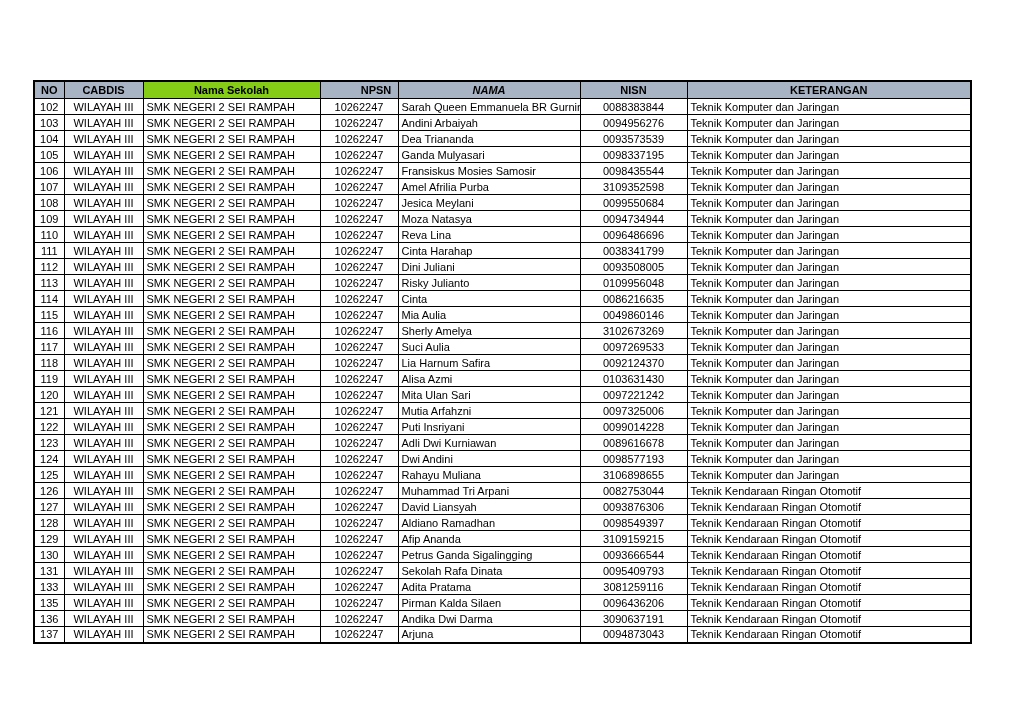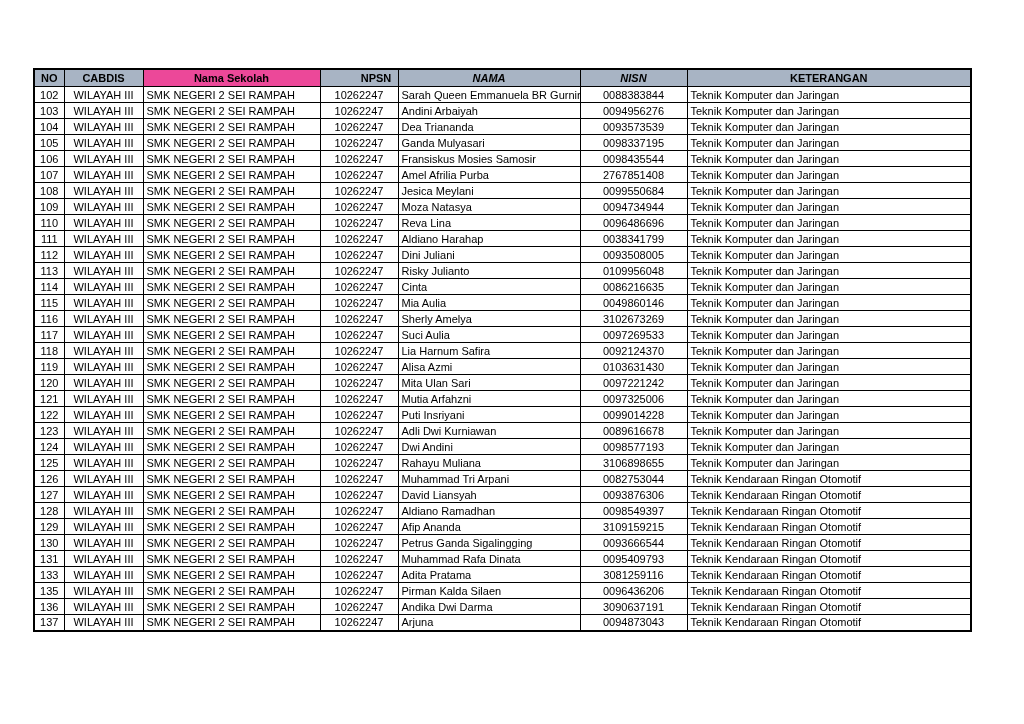--- a/index.html
+++ b/index.html
@@ -10,21 +10,21 @@
   .page {
     position: relative;
     width: 1024px;
     height: 724px;
     background: #ffffff;
     overflow: hidden;
   }
   table.roster {
     position: absolute;
     left: 33px;
-    top: 68px;
+    top: 80px;
     width: 937px;
     border-collapse: collapse;
     table-layout: fixed;
     border: 2px solid #000000;
   }
   table.roster th, table.roster td {
     border: 1px solid #000000;
     box-sizing: border-box;
     height: 16px;
     line-height: 14px;
@@ -54,24 +54,24 @@
         <col style="width: 177px;">
         <col style="width: 78px;">
         <col style="width: 182px;">
         <col style="width: 107px;">
         <col style="width: 284px;">
       </colgroup>
     <thead>
       <tr id="header-row">
           <th style="background: rgb(168, 180, 196);">NO</th>
           <th style="background: rgb(168, 180, 196);">CABDIS</th>
-          <th style="background: #ec4899;">Nama Sekolah</th>
+          <th style="background: #84cc16;">Nama Sekolah</th>
           <th style="background: rgb(168, 180, 196); padding-left: 36px;">NPSN</th>
           <th style="background: rgb(168, 180, 196); font-style: italic;">NAMA</th>
-          <th style="background: rgb(168, 180, 196); font-style: italic;">NISN</th>
+          <th style="background: rgb(168, 180, 196);">NISN</th>
           <th style="background: rgb(168, 180, 196);">KETERANGAN</th>
         </tr>
     </thead>
     <tbody id="table-body">
         <tr>
           <td class="align-center">102</td>
           <td class="align-center">WILAYAH III</td>
           <td class="align-left">SMK NEGERI 2 SEI RAMPAH</td>
           <td class="align-center">10262247</td>
           <td class="align-left">Sarah Queen Emmanuela BR Gurning</td>
@@ -113,21 +113,21 @@
           <td class="align-left">Fransiskus Mosies Samosir</td>
           <td class="align-center">0098435544</td>
           <td class="align-left">Teknik Komputer dan Jaringan</td>
         </tr>
         <tr>
           <td class="align-center">107</td>
           <td class="align-center">WILAYAH III</td>
           <td class="align-left">SMK NEGERI 2 SEI RAMPAH</td>
           <td class="align-center">10262247</td>
           <td class="align-left">Amel Afrilia Purba</td>
-          <td class="align-center">2767851408</td>
+          <td class="align-center">3109352598</td>
           <td class="align-left">Teknik Komputer dan Jaringan</td>
         </tr>
         <tr>
           <td class="align-center">108</td>
           <td class="align-center">WILAYAH III</td>
           <td class="align-left">SMK NEGERI 2 SEI RAMPAH</td>
           <td class="align-center">10262247</td>
           <td class="align-left">Jesica Meylani</td>
           <td class="align-center">0099550684</td>
           <td class="align-left">Teknik Komputer dan Jaringan</td>
@@ -148,21 +148,21 @@
           <td class="align-center">10262247</td>
           <td class="align-left">Reva Lina</td>
           <td class="align-center">0096486696</td>
           <td class="align-left">Teknik Komputer dan Jaringan</td>
         </tr>
         <tr>
           <td class="align-center">111</td>
           <td class="align-center">WILAYAH III</td>
           <td class="align-left">SMK NEGERI 2 SEI RAMPAH</td>
           <td class="align-center">10262247</td>
-          <td class="align-left">Aldiano Harahap</td>
+          <td class="align-left">Cinta Harahap</td>
           <td class="align-center">0038341799</td>
           <td class="align-left">Teknik Komputer dan Jaringan</td>
         </tr>
         <tr>
           <td class="align-center">112</td>
           <td class="align-center">WILAYAH III</td>
           <td class="align-left">SMK NEGERI 2 SEI RAMPAH</td>
           <td class="align-center">10262247</td>
           <td class="align-left">Dini Juliani</td>
           <td class="align-center">0093508005</td>
@@ -328,21 +328,21 @@
           <td class="align-center">10262247</td>
           <td class="align-left">Petrus Ganda Sigalingging</td>
           <td class="align-center">0093666544</td>
           <td class="align-left">Teknik Kendaraan Ringan Otomotif</td>
         </tr>
         <tr>
           <td class="align-center">131</td>
           <td class="align-center">WILAYAH III</td>
           <td class="align-left">SMK NEGERI 2 SEI RAMPAH</td>
           <td class="align-center">10262247</td>
-          <td class="align-left">Muhammad Rafa Dinata</td>
+          <td class="align-left">Sekolah Rafa Dinata</td>
           <td class="align-center">0095409793</td>
           <td class="align-left">Teknik Kendaraan Ringan Otomotif</td>
         </tr>
         <tr>
           <td class="align-center">133</td>
           <td class="align-center">WILAYAH III</td>
           <td class="align-left">SMK NEGERI 2 SEI RAMPAH</td>
           <td class="align-center">10262247</td>
           <td class="align-left">Adita Pratama</td>
           <td class="align-center">3081259116</td>

